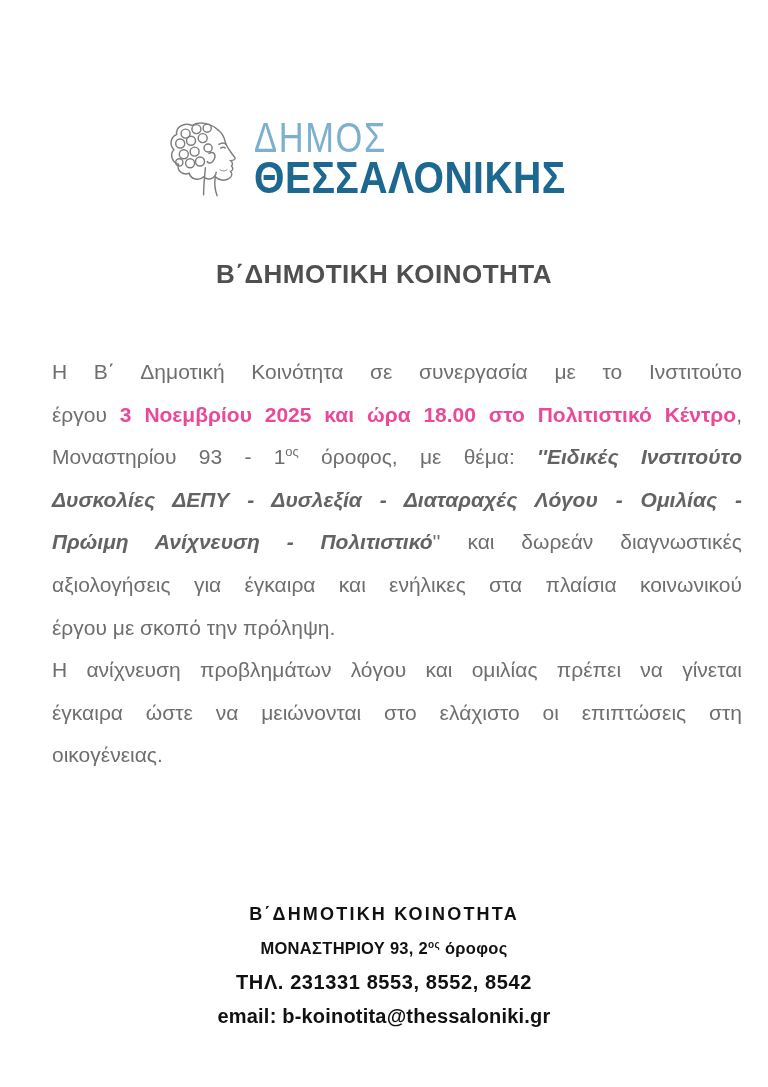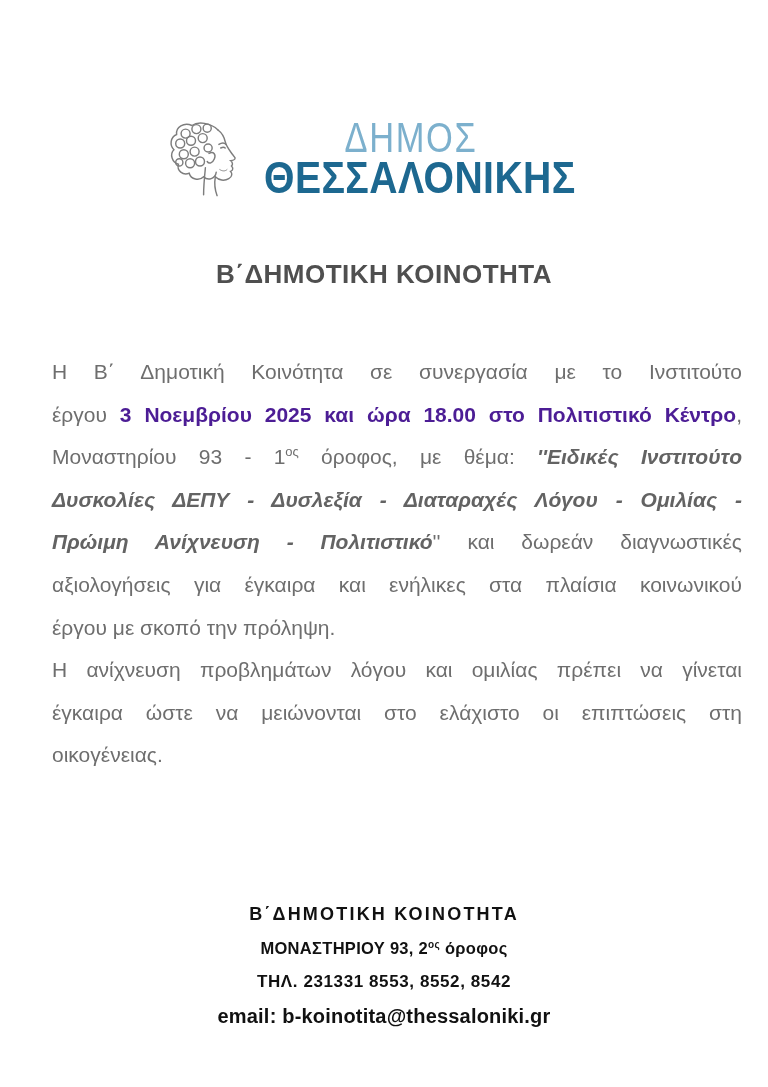--- a/index.html
+++ b/index.html
@@ -7,21 +7,21 @@
     position:relative;
     width:768px;height:1087px;
     background:#ffffff;
     font-family:"Liberation Sans",sans-serif;
     overflow:hidden;
   }
 
   
   .logo{position:absolute;left:164px;top:112px;display:flex;align-items:flex-start;}
   .logo-head{width:90px;height:90px;flex:none;}
-  .logo-text{margin-left:10px;padding-top:6px;text-align:center;}
+  .logo-text{padding-top:6px;}
   .logo-line1{
     font-size:42px;line-height:40px;font-weight:400;
     color:#7cb0cd;letter-spacing:2px;
     transform:scaleX(0.82);transform-origin:left top;
     white-space:nowrap;
   }
   .logo-line2{
     font-size:45px;line-height:40px;font-weight:700;
     color:#1d6890;letter-spacing:0.5px;
     transform:scaleX(0.87);transform-origin:left top;
@@ -37,33 +37,33 @@
   }
 
   
   .body-text{position:absolute;top:351px;left:52px;width:690px;}
   .body-line{
     font-size:21px;line-height:42.6px;color:#6e6e6e;
     text-align:justify;
   }
   .body-line.justify{text-align-last:justify;}
   .seg-n{}
-  .seg-b{font-weight:700;color:#4c1d95;}
+  .seg-b{font-weight:700;color:#ec4899;}
   .seg-bi{font-weight:700;font-style:italic;color:#636363;}
   .seg-sup{font-size:13px;vertical-align:super;line-height:0;}
 
   
   .footer{
     position:absolute;top:903px;left:0;right:0;
     text-align:center;color:#111111;font-weight:700;
   }
   .f-line{line-height:22px;margin-bottom:12px;}
   .f1{font-size:18px;letter-spacing:2.2px;}
   .f2{font-size:16.5px;letter-spacing:0.3px;}
-  .f3{font-size:17px;letter-spacing:0.6px;}
+  .f3{font-size:20px;letter-spacing:0.6px;}
   .f4{font-size:20px;letter-spacing:0.2px;}
   .f-line .seg-sup{font-size:10px;}
 </style>
 </head>
 <body>
 
 <div class="page">
 
   <div class="logo">
     <svg class="logo-head" viewBox="0 0 100 100" aria-hidden="true">

